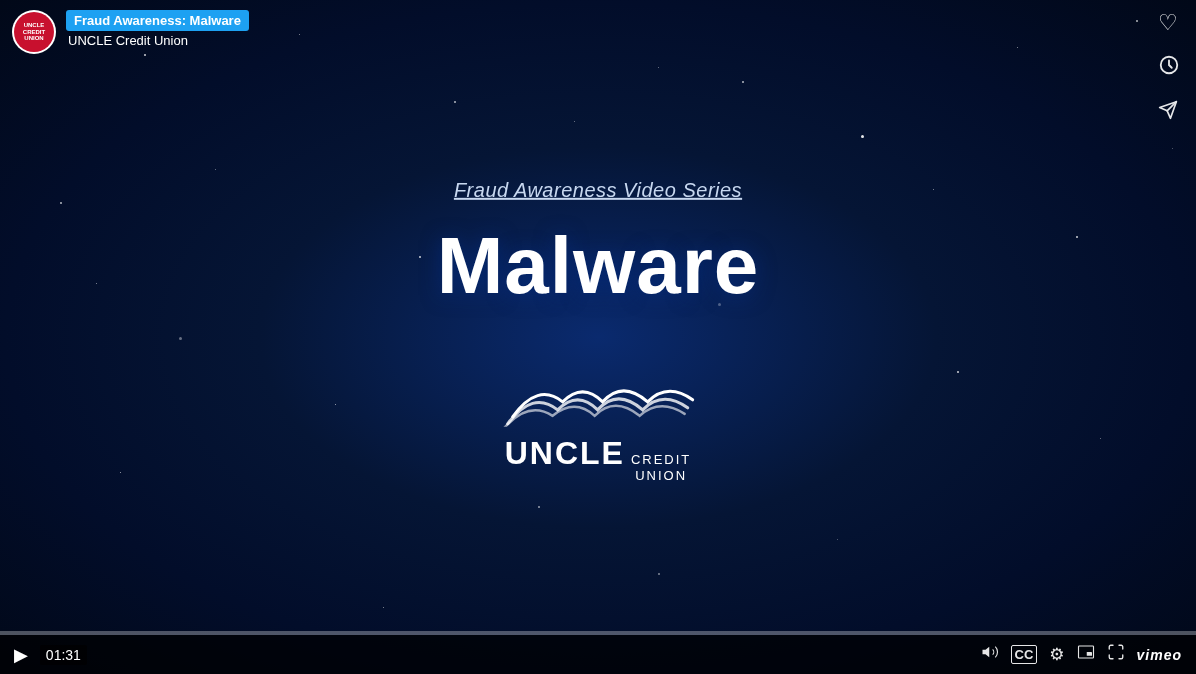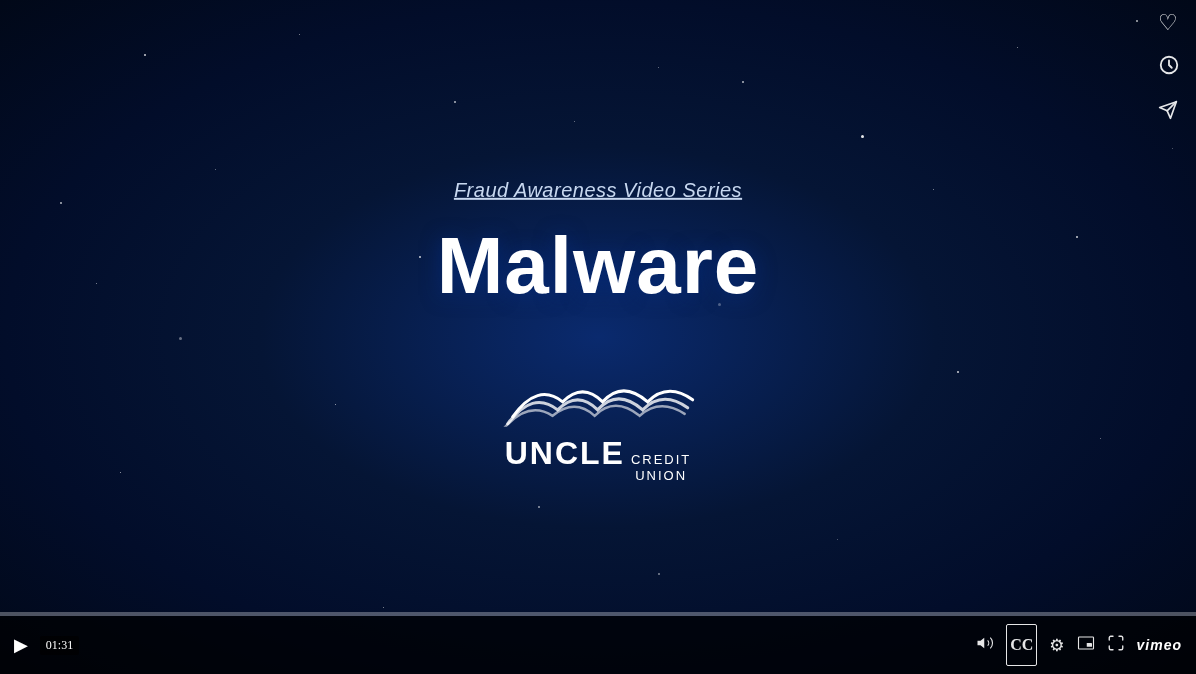--- a/index.html
+++ b/index.html
@@ -225,24 +225,24 @@
 
     .play-btn {
       color: #fff;
       font-size: 18px;
       cursor: pointer;
     }
 
     .time-display {
       background: rgba(0,0,0,0.6);
       color: #fff;
-      font-size: 12px;
+      font-size: 14px;
       padding: 2px 6px;
       border-radius: 2px;
-      font-family: Liberation Serif, serif;
+      font-family: Liberation Sans, sans-serif;
       text-align: right;
     }
 
     .spacer { flex: 1; }
 
     .control-icon {
       color: #fff;
       font-size: 17px;
       cursor: pointer;
       opacity: 0.9;
@@ -283,20 +283,33 @@
     <div class="star" style="width:1px;height:1px;top:28%;left:78%;opacity:0.6;"></div>
     <div class="star" style="width:2px;height:2px;top:38%;left:35%;opacity:0.8;"></div>
     <div class="star" style="width:3px;height:3px;top:45%;left:60%;opacity:0.3;"></div>
     <div class="star" style="width:1px;height:1px;top:70%;left:10%;opacity:0.7;"></div>
     <div class="star" style="width:2px;height:2px;top:85%;left:55%;opacity:0.5;"></div>
     <div class="star" style="width:1px;height:1px;top:90%;left:32%;opacity:0.6;"></div>
     <div class="star" style="width:2px;height:2px;top:3%;left:95%;opacity:0.7;"></div>
     <div class="star" style="width:1px;height:1px;top:22%;left:98%;opacity:0.4;"></div>
   </div>
 
+  <div class="top-bar">
+    <div class="channel-info">
+      <div class="avatar">
+        <div class="avatar-inner">
+          <span style="font-size:6px;font-weight:700;line-height:1.1;">UNCLE<br>CREDIT<br>UNION</span>
+        </div>
+      </div>
+      <div class="title-block">
+        <span class="video-title-badge">Fraud Awareness: Malware</span>
+        <span class="channel-name">UNCLE Credit Union</span>
+      </div>
+    </div>
+  </div>
 
   <div class="top-right-icons">
     <span class="icon-btn">♡</span>
     <span class="icon-btn">
       <svg width="22" height="22" viewBox="0 0 24 24" fill="white" xmlns="http://www.w3.org/2000/svg">
         <circle cx="12" cy="12" r="9" stroke="white" stroke-width="2" fill="none"></circle>
         <polyline points="12,7 12,12 15,15" stroke="white" stroke-width="2" fill="none" stroke-linecap="round"></polyline>
       </svg>
     </span>
     <span class="icon-btn">
@@ -336,21 +349,21 @@
       <span class="play-btn">▶</span>
       <span class="time-display">01:31</span>
       <div class="spacer"></div>
       <span class="control-icon">
         <svg width="18" height="18" viewBox="0 0 24 24" fill="white" xmlns="http://www.w3.org/2000/svg">
           <polygon points="11,5 6,9 2,9 2,15 6,15 11,19" fill="white"></polygon>
           <path d="M15.54,8.46a5,5,0,0,1,0,7.07" stroke="white" stroke-width="1.5" fill="none"></path>
           <path d="M19.07,4.93a10,10,0,0,1,0,14.14" stroke="white" stroke-width="1.5" fill="none"></path>
         </svg>
       </span>
-      <span class="control-icon" style="font-size:16px;font-weight:700;border:1.5px solid white;padding:11px 3px;border-radius:2px;font-family:Liberation Serif, serif;">CC</span>
+      <span class="control-icon" style="font-size:13px;font-weight:700;border:1.5px solid white;padding:1px 3px;border-radius:2px;">CC</span>
       <span class="control-icon">⚙</span>
       <span class="control-icon">
         <svg width="18" height="18" viewBox="0 0 24 24" fill="none" xmlns="http://www.w3.org/2000/svg">
           <rect x="2" y="4" width="20" height="16" rx="1" stroke="white" stroke-width="1.5"></rect>
           <rect x="13" y="12" width="7" height="5" rx="0.5" fill="white"></rect>
         </svg>
       </span>
       <span class="control-icon">
         <svg width="18" height="18" viewBox="0 0 24 24" fill="none" xmlns="http://www.w3.org/2000/svg">
           <path d="M8 3H5a2 2 0 0 0-2 2v3m18 0V5a2 2 0 0 0-2-2h-3m0 18h3a2 2 0 0 0 2-2v-3M3 16v3a2 2 0 0 0 2 2h3" stroke="white" stroke-width="1.8" stroke-linecap="round"></path>

